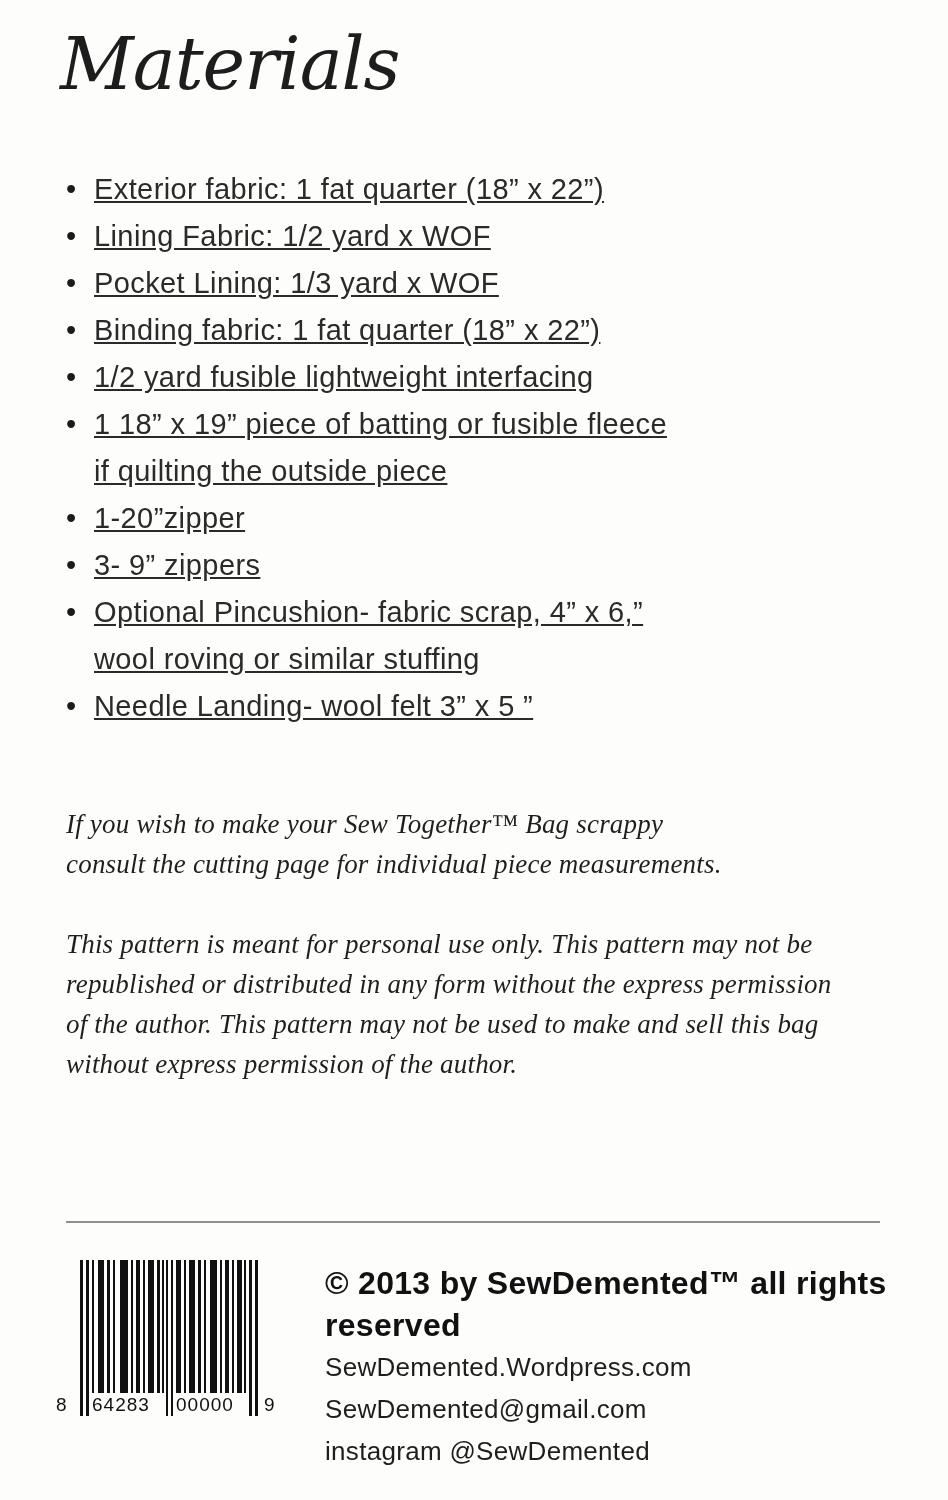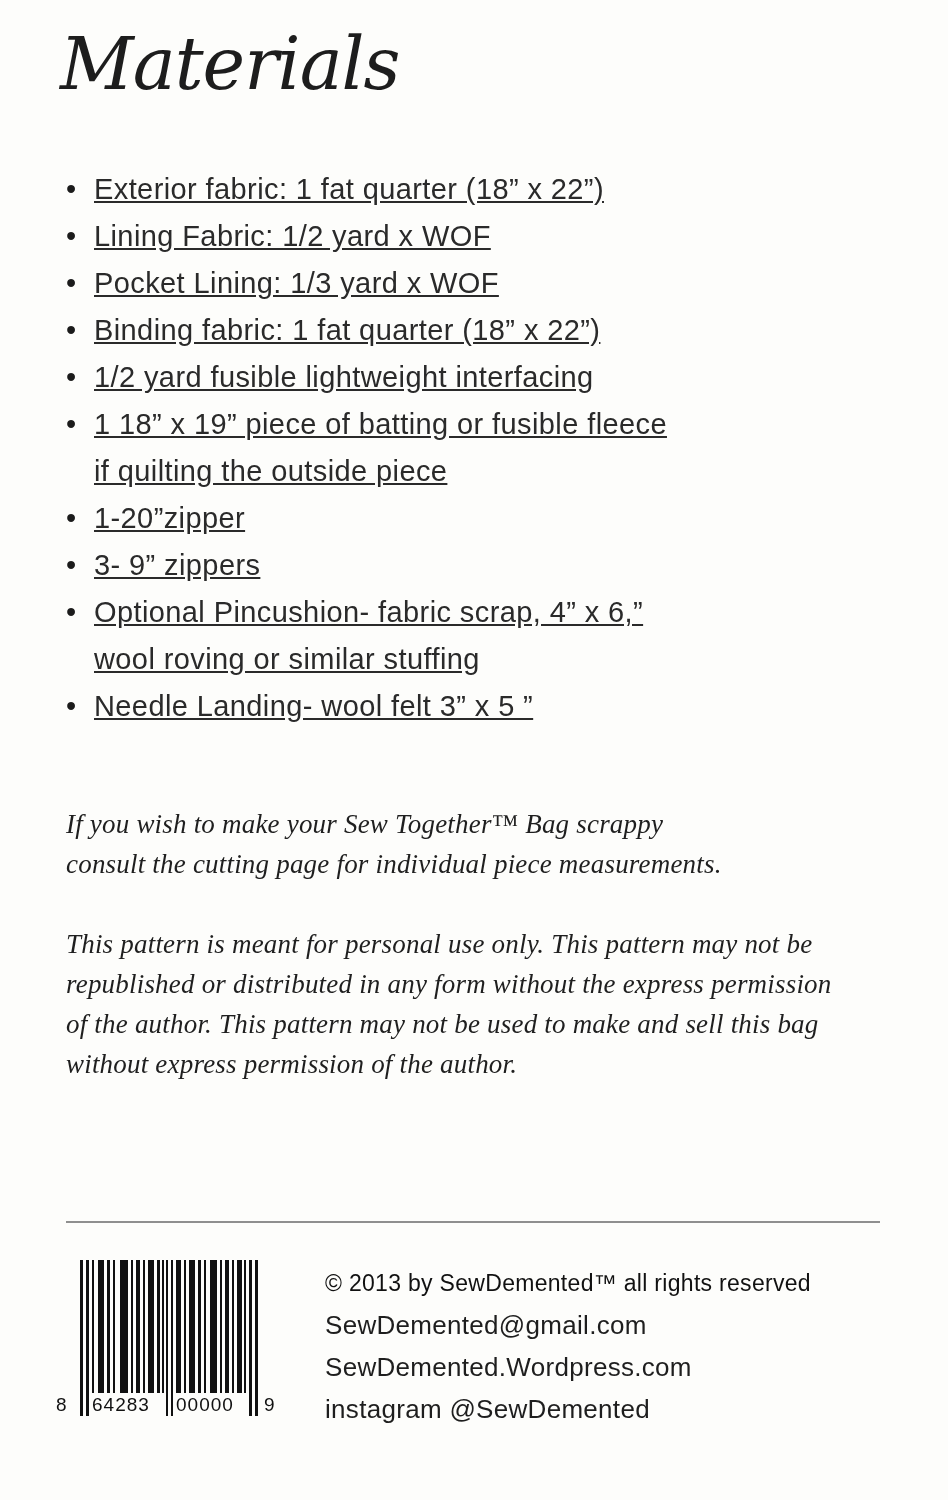--- a/index.html
+++ b/index.html
@@ -60,21 +60,21 @@
   .bc-left{left:-24px;top:134px;}
   .bc-right{left:184px;top:134px;}
   .bc-g1{left:12px;top:134px;width:72px;}
   .bc-g2{left:96px;top:134px;width:72px;text-align:left;}
   .footer-text{
     position:absolute;left:325px;top:1262px;
     display:flex;flex-direction:column;
     color:#1e1e1e;
   }
   .footer-line{line-height:42px;font-size:26px;letter-spacing:0.3px;}
-  .footer-copyright{font-weight:normal;font-size:23px;color:#111;}
+  .footer-copyright{font-weight:bold;font-size:32px;color:#111;}
 </style>
 </head>
 <body>
 
 <div class="page">
 
   <div class="title">Materials</div>
 
   <ul class="materials-list">
     <li class="item">
@@ -170,18 +170,18 @@
       </g>
     </svg>
     <span class="bc-digit bc-left">8</span>
     <span class="bc-digit bc-g1">64283</span>
     <span class="bc-digit bc-g2">00000</span>
     <span class="bc-digit bc-right">9</span>
   </div>
 
   <div class="footer-text">
     <div class="footer-line footer-copyright">© 2013 by SewDemented™ all rights reserved</div>
+    <div class="footer-line">SewDemented.Wordpress.com</div>
     <div class="footer-line">SewDemented@gmail.com</div>
-    <div class="footer-line">SewDemented.Wordpress.com</div>
     <div class="footer-line">instagram @SewDemented</div>
   </div>
 
 </div>
 
 </body></html>

